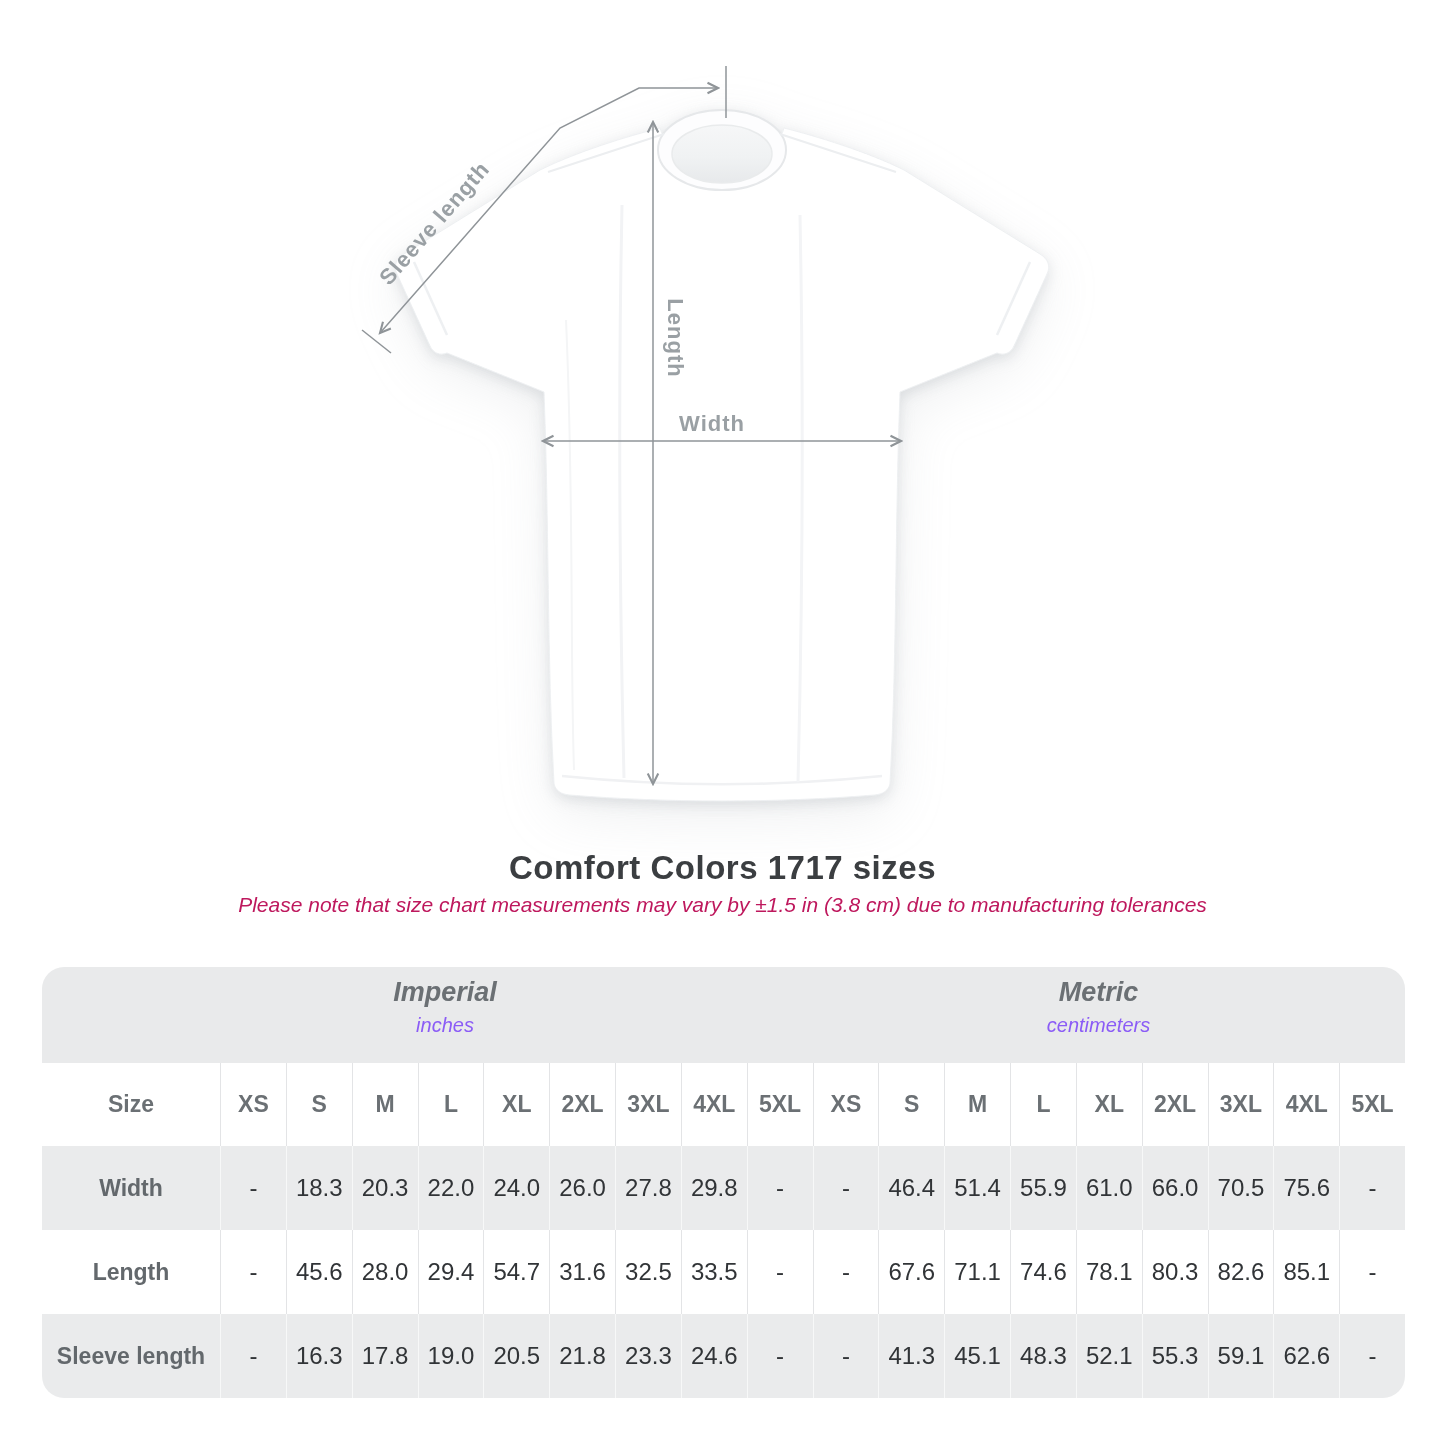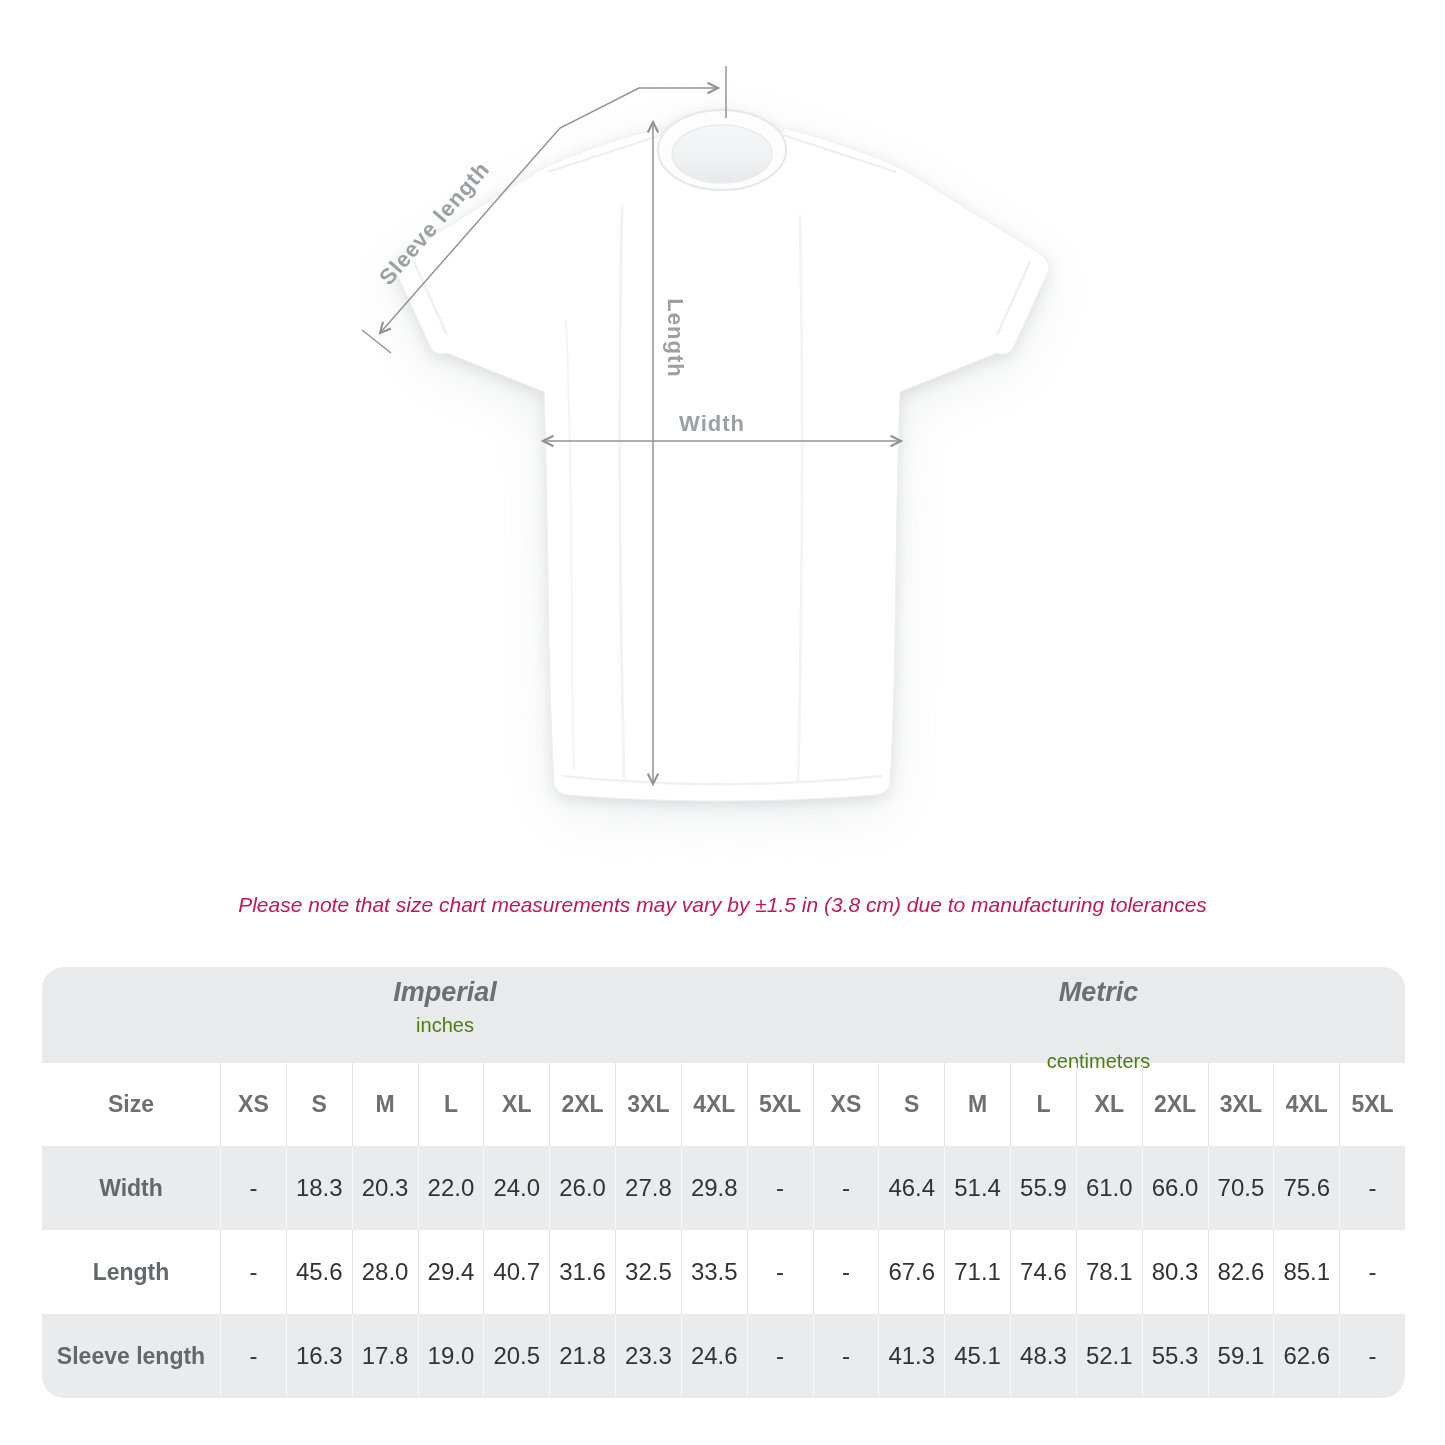--- a/index.html
+++ b/index.html
@@ -21,23 +21,23 @@
     font-size:21px; font-style:italic; color:#be185d;
   }
   
   .size-table {
     position:absolute; left:42px; top:967px; width:1363px;
     border-radius:22px; overflow:hidden; background:#ffffff;
   }
   .gband { display:flex; height:96px; background:#e9eaeb; }
   .gcell { display:flex; flex-direction:column; align-items:center; justify-content:flex-start; padding-top:10px; box-sizing:border-box; }
   .gcell.left  { width:770px; padding-left:36px; }
-  .gcell.right { flex:1; padding-right:20px;gap:36px; }
+  .gcell.right { flex:1; padding-right:20px; }
   .gname { font-size:27px; font-weight:bold; font-style:italic; color:#6b7074; line-height:30px; }
-  .gunit { font-size:20px; color:#4d7c0f; margin-top:7px; }
+  .gunit { font-size:20px; font-style:italic; color:#8b5cf6; margin-top:7px; }
   .thead, .trow { display:grid; grid-template-columns:178px repeat(18, 1fr); }
   .thead { height:83px; background:#ffffff; }
   .trow  { height:84px; }
   .trow.gray  { background:#eaebec; }
   .trow.white { background:#ffffff; }
   .c { display:flex; align-items:center; justify-content:center; border-left:1px solid #e3e4e6; }
   .c:first-child { border-left:none; }
   .trow.gray .c { border-left-color:#f7f8f8; }
   .h  { font-size:23px; font-weight:bold; color:#6b7074; }
   .rl { font-size:23px; font-weight:bold; color:#63686c; }
@@ -103,20 +103,21 @@
       <line x1="653" y1="122" x2="653" y2="784" marker-start="url(#ah)" marker-end="url(#ah)"></line>
 
       <line x1="543" y1="441" x2="901" y2="441" marker-start="url(#ah)" marker-end="url(#ah)"></line>
     </g>
 
     <text class="meas-label" text-anchor="middle" transform="translate(440,228) rotate(-49)">Sleeve length</text>
     <text class="meas-label" text-anchor="middle" transform="translate(668,338) rotate(90)">Length</text>
     <text class="meas-label" text-anchor="middle" transform="translate(712,431)">Width</text>
   </svg>
 
+  <div class="title">Comfort Colors 1717 sizes</div>
   <div class="subtitle">Please note that size chart measurements may vary by ±1.5 in (3.8 cm) due to manufacturing tolerances</div>
 
   <div class="size-table">
 
     <div class="gband">
       <div class="gcell left">
         <div class="gname">Imperial</div>
         <div class="gunit">inches</div>
       </div>
       <div class="gcell right">
@@ -168,21 +169,21 @@
       <div class="c v">75.6</div>
       <div class="c v">-</div>
     </div>
 
     <div class="trow white">
       <div class="c rl">Length</div>
       <div class="c v">-</div>
       <div class="c v">45.6</div>
       <div class="c v">28.0</div>
       <div class="c v">29.4</div>
-      <div class="c v">40.7</div>
+      <div class="c v">54.7</div>
       <div class="c v">31.6</div>
       <div class="c v">32.5</div>
       <div class="c v">33.5</div>
       <div class="c v">-</div>
       <div class="c v">-</div>
       <div class="c v">67.6</div>
       <div class="c v">71.1</div>
       <div class="c v">74.6</div>
       <div class="c v">78.1</div>
       <div class="c v">80.3</div>

